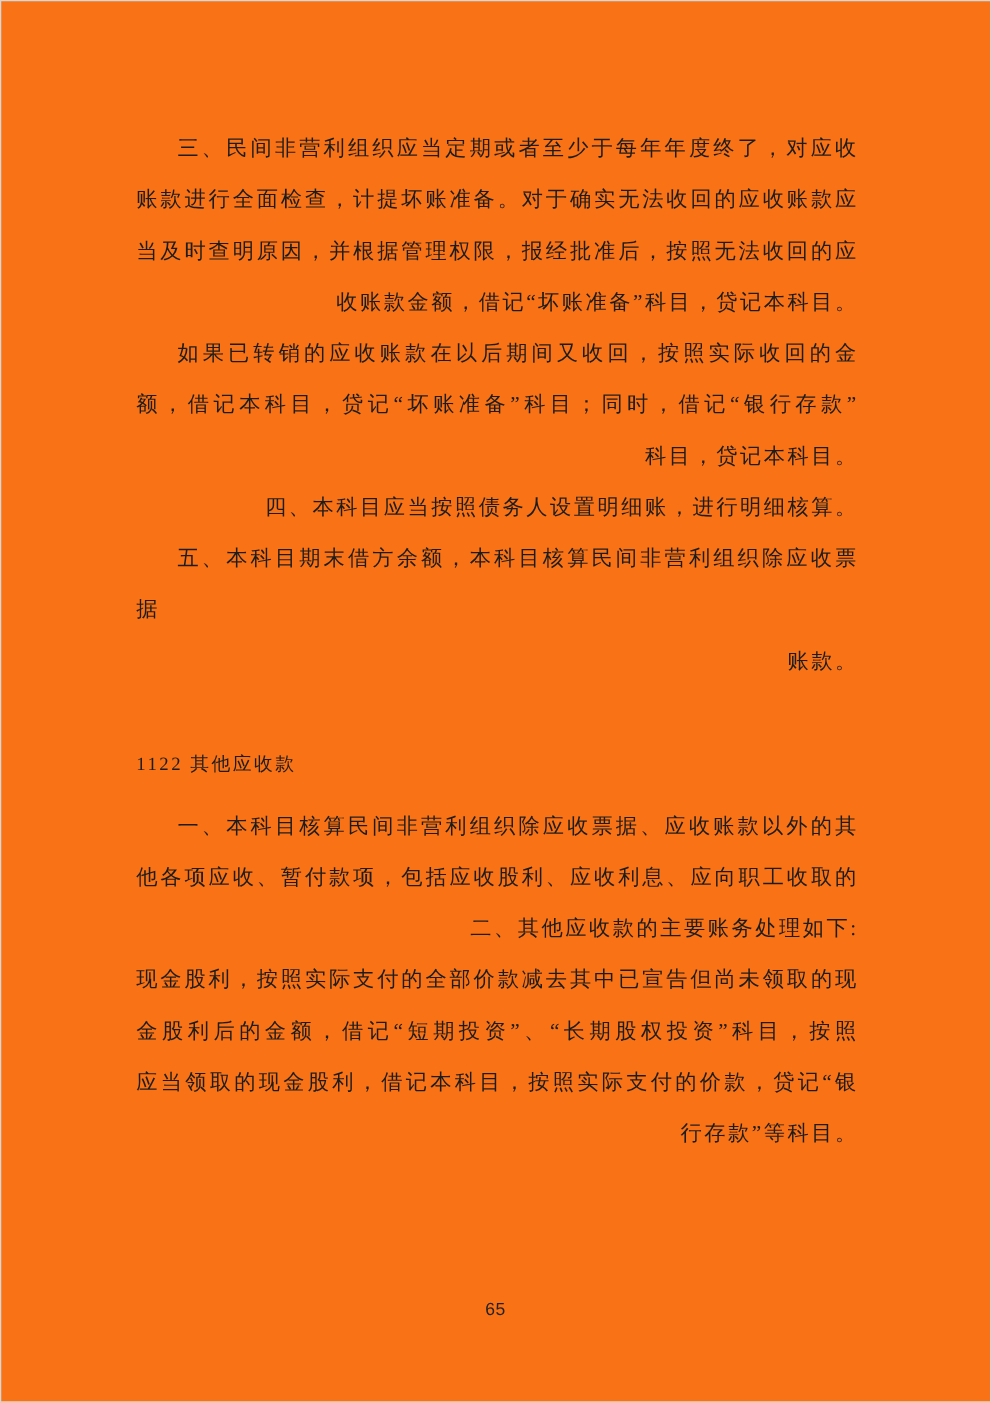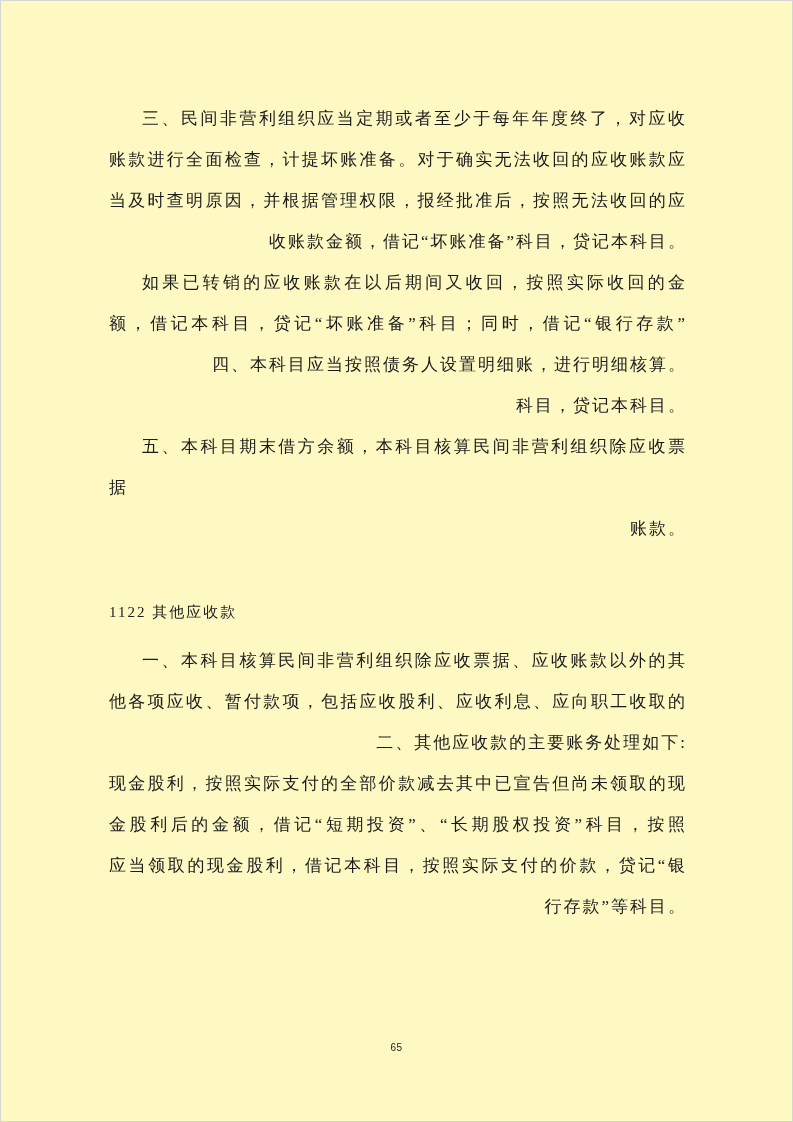--- a/index.html
+++ b/index.html
@@ -4,21 +4,21 @@
 <style>
   html, body {
     margin: 0;
     padding: 0;
     background: #ffffff;
   }
   .page {
     position: relative;
     width: 793px;
     height: 1122px;
-    background: #fef9c3;
+    background: #f97316;
     border: 1px solid #d6d6d6;
     box-sizing: border-box;
     overflow: hidden;
     font-family: "Liberation Serif", "DejaVu Serif", serif;
     color: #1c1c1c;
   }
   .doc-body {
     position: absolute;
     left: 108px;
     top: 97px;
@@ -46,42 +46,42 @@
   }
   .footer {
     position: absolute;
     left: 0;
     right: 0;
     top: 1036px;
     text-align: center;
   }
   .pagenum {
     font-family: "Liberation Sans", "DejaVu Sans", sans-serif;
-    font-size: 10px;
+    font-size: 14px;
     line-height: 20px;
     color: #222222;
     letter-spacing: 0.5px;
   }
 </style>
 </head>
 <body>
 
 <div class="page">
   <div class="doc-body">
 
     <div class="line fill indent">三、民间非营利组织应当定期或者至少于每年年度终了，对应收</div>
     <div class="line fill">账款进行全面检查，计提坏账准备。对于确实无法收回的应收账款应</div>
     <div class="line fill">当及时查明原因，并根据管理权限，报经批准后，按照无法收回的应</div>
     <div class="line">收账款金额，借记“坏账准备”科目，贷记本科目。</div>
 
     <div class="line fill indent">如果已转销的应收账款在以后期间又收回，按照实际收回的金</div>
     <div class="line fill">额，借记本科目，贷记“坏账准备”科目；同时，借记“银行存款”</div>
+    <div class="line">科目，贷记本科目。</div>
+
     <div class="line indent">四、本科目应当按照债务人设置明细账，进行明细核算。</div>
-
-    <div class="line">科目，贷记本科目。</div>
 
     <div class="line fill indent">五、本科目期末借方余额，本科目核算民间非营利组织除应收票据</div>
     <div class="line">账款。</div>
 
     <h2 class="heading">1122 其他应收款</h2>
 
     <div class="line fill indent">一、本科目核算民间非营利组织除应收票据、应收账款以外的其</div>
     <div class="line fill">他各项应收、暂付款项，包括应收股利、应收利息、应向职工收取的</div>
 
     <div class="line indent">二、其他应收款的主要账务处理如下:</div>

